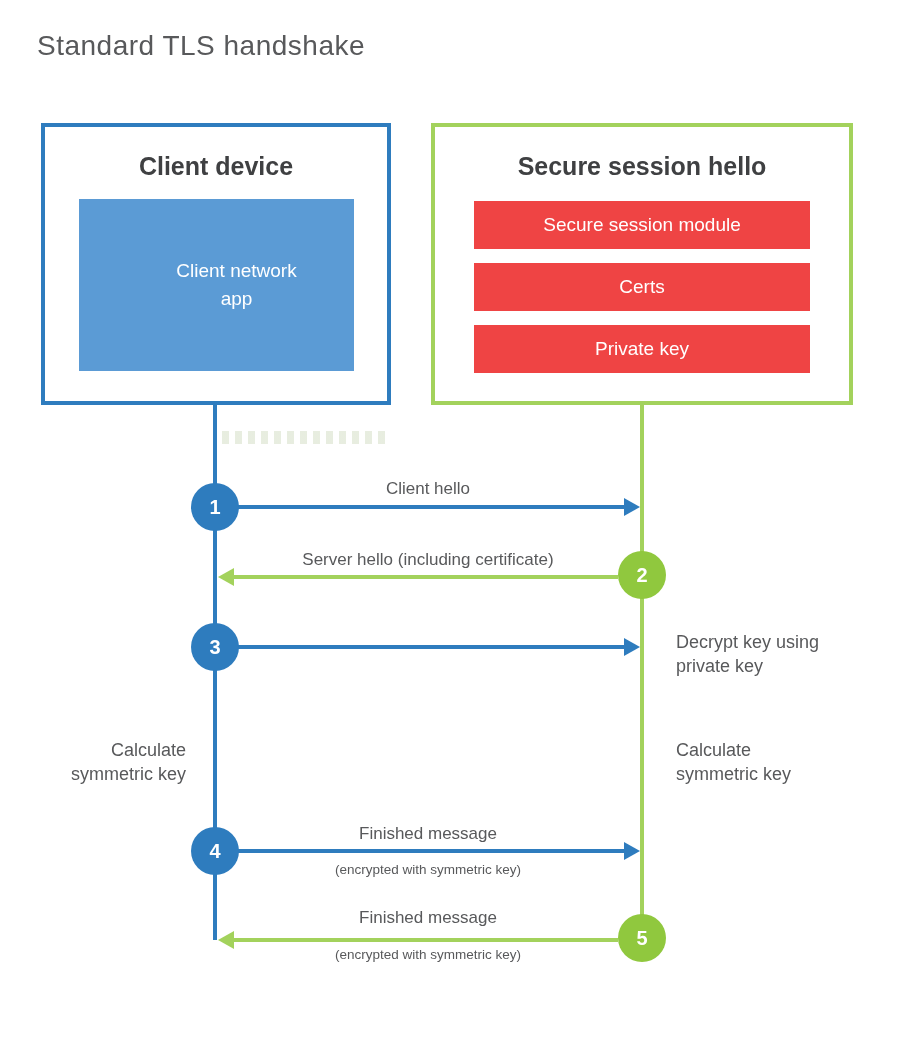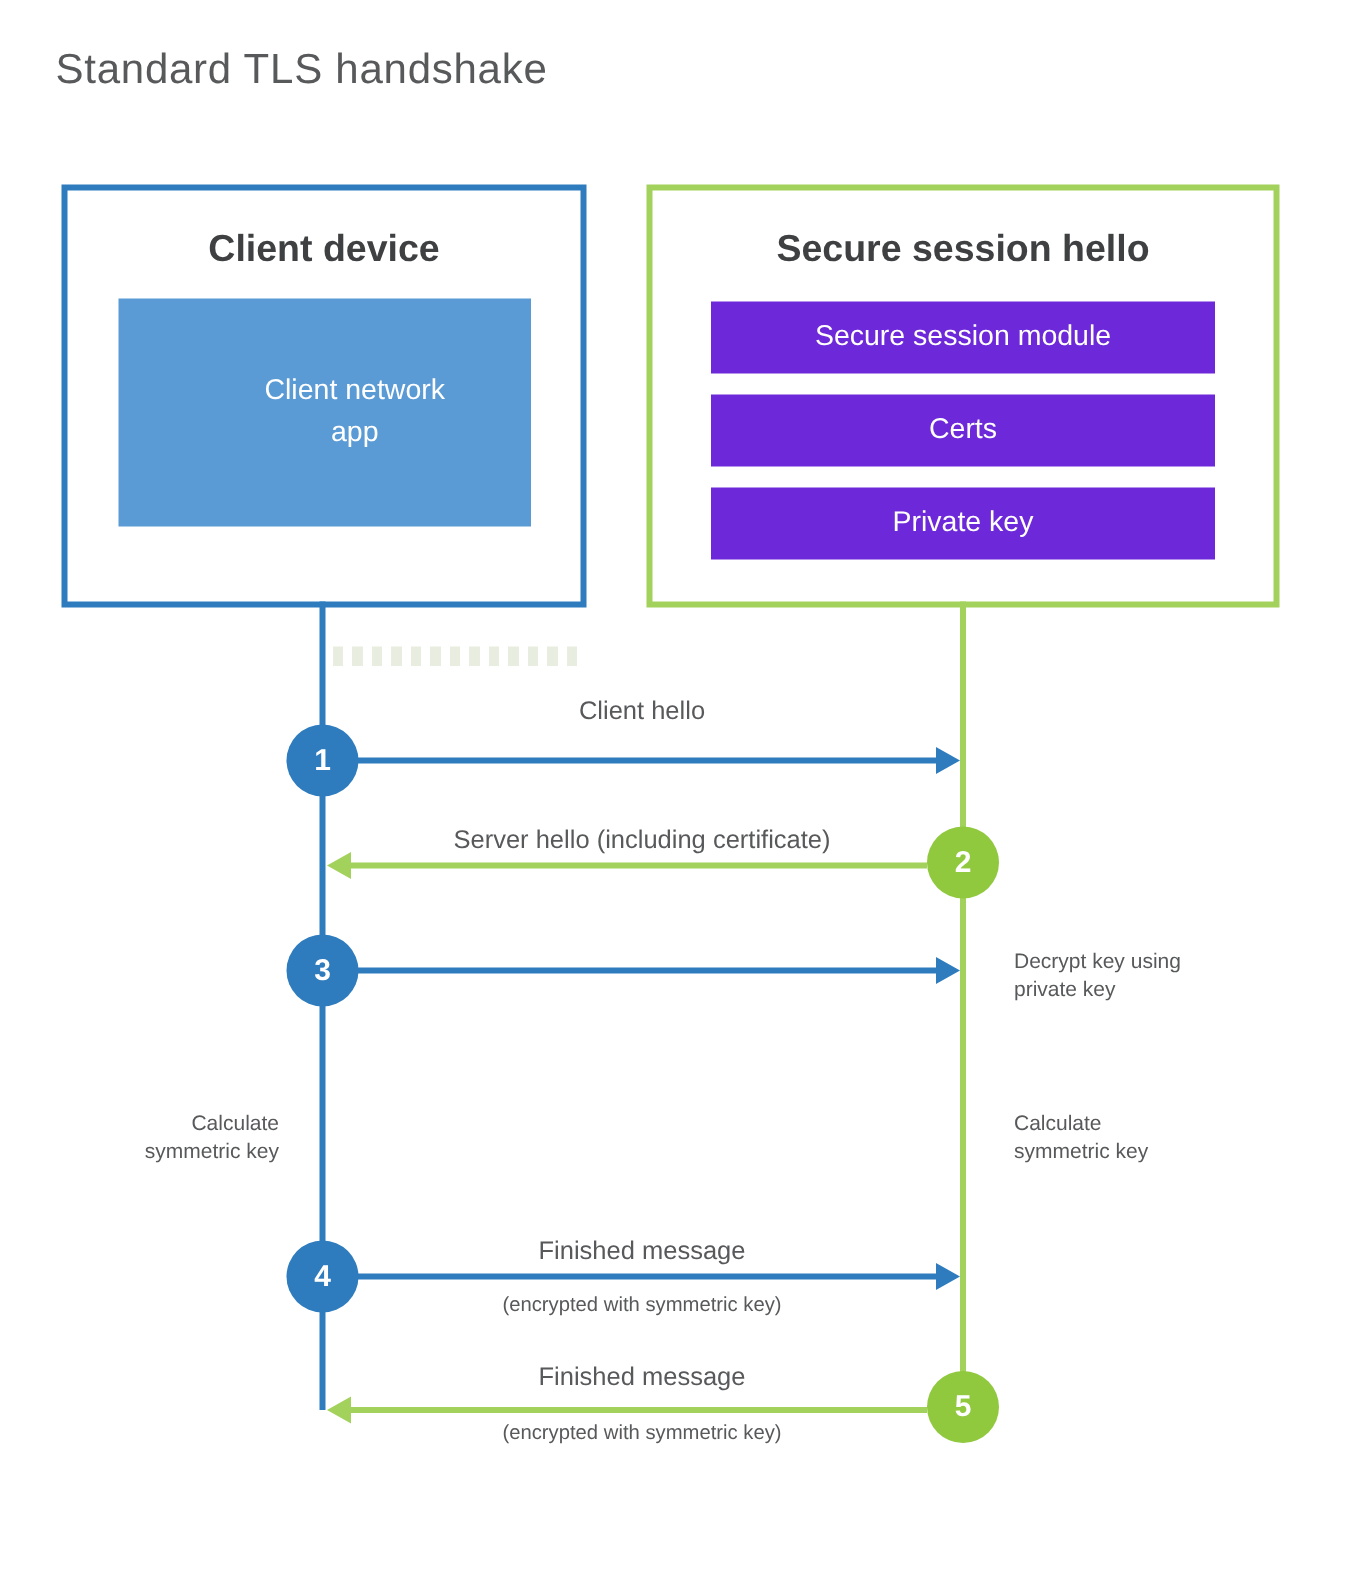--- a/index.html
+++ b/index.html
@@ -36,36 +36,36 @@
     left: 0; top: 25px;
     width: 100%;
     text-align: center;
     font-size: 25px;
     font-weight: bold;
     color: #3f4042;
   }
   .app-box {
     position: absolute;
     left: 79px; top: 199px;
-    width: 275px; height: 152px;
+    width: 275px; height: 172px;
     background: #5b9bd5;
     color: #ffffff;
     font-size: 19px;
     display: flex;
     align-items: center;
     justify-content: center;
     text-align: center;
     line-height: 1.45;
     padding-left: 40px;
   }
   .server-bar {
     position: absolute;
     left: 474px;
     width: 336px; height: 48px;
-    background: #6d28d9;
+    background: #ef4444;
     color: #ffffff;
     font-size: 19px;
     display: flex;
     align-items: center;
     justify-content: center;
     text-align: center;
   }
   .bar-0 { top: 201px; }
   .bar-1 { top: 263px; }
   .bar-2 { top: 325px; }
@@ -134,29 +134,29 @@
     font-size: 17px;
     color: #58595b;
   }
   .msg-sub {
     position: absolute;
     left: 215px; width: 426px;
     text-align: center;
     font-size: 13.5px;
     color: #58595b;
   }
-  .l1 { top: 464px; }
+  .l1 { top: 479px; }
   .l2 { top: 550px; }
   .l3 { top: 620px; } .s3 { top: 657px; }
   .l4 { top: 824px; } .s4 { top: 862px; }
   .l5 { top: 908px; } .s5 { top: 947px; }
   
   .side-note {
     position: absolute;
-    font-size: 14px;
+    font-size: 18px;
     color: #58595b;
     line-height: 1.33;
     white-space: pre-line;
   }
   .note-decrypt    { left: 676px; top: 631px; }
   .note-calc-left  { left: 60px;  top: 739px; width: 126px; text-align: right; }
   .note-calc-right { left: 676px; top: 739px; }
   .prelines { white-space: pre-line; }
 </style>
 </head>

